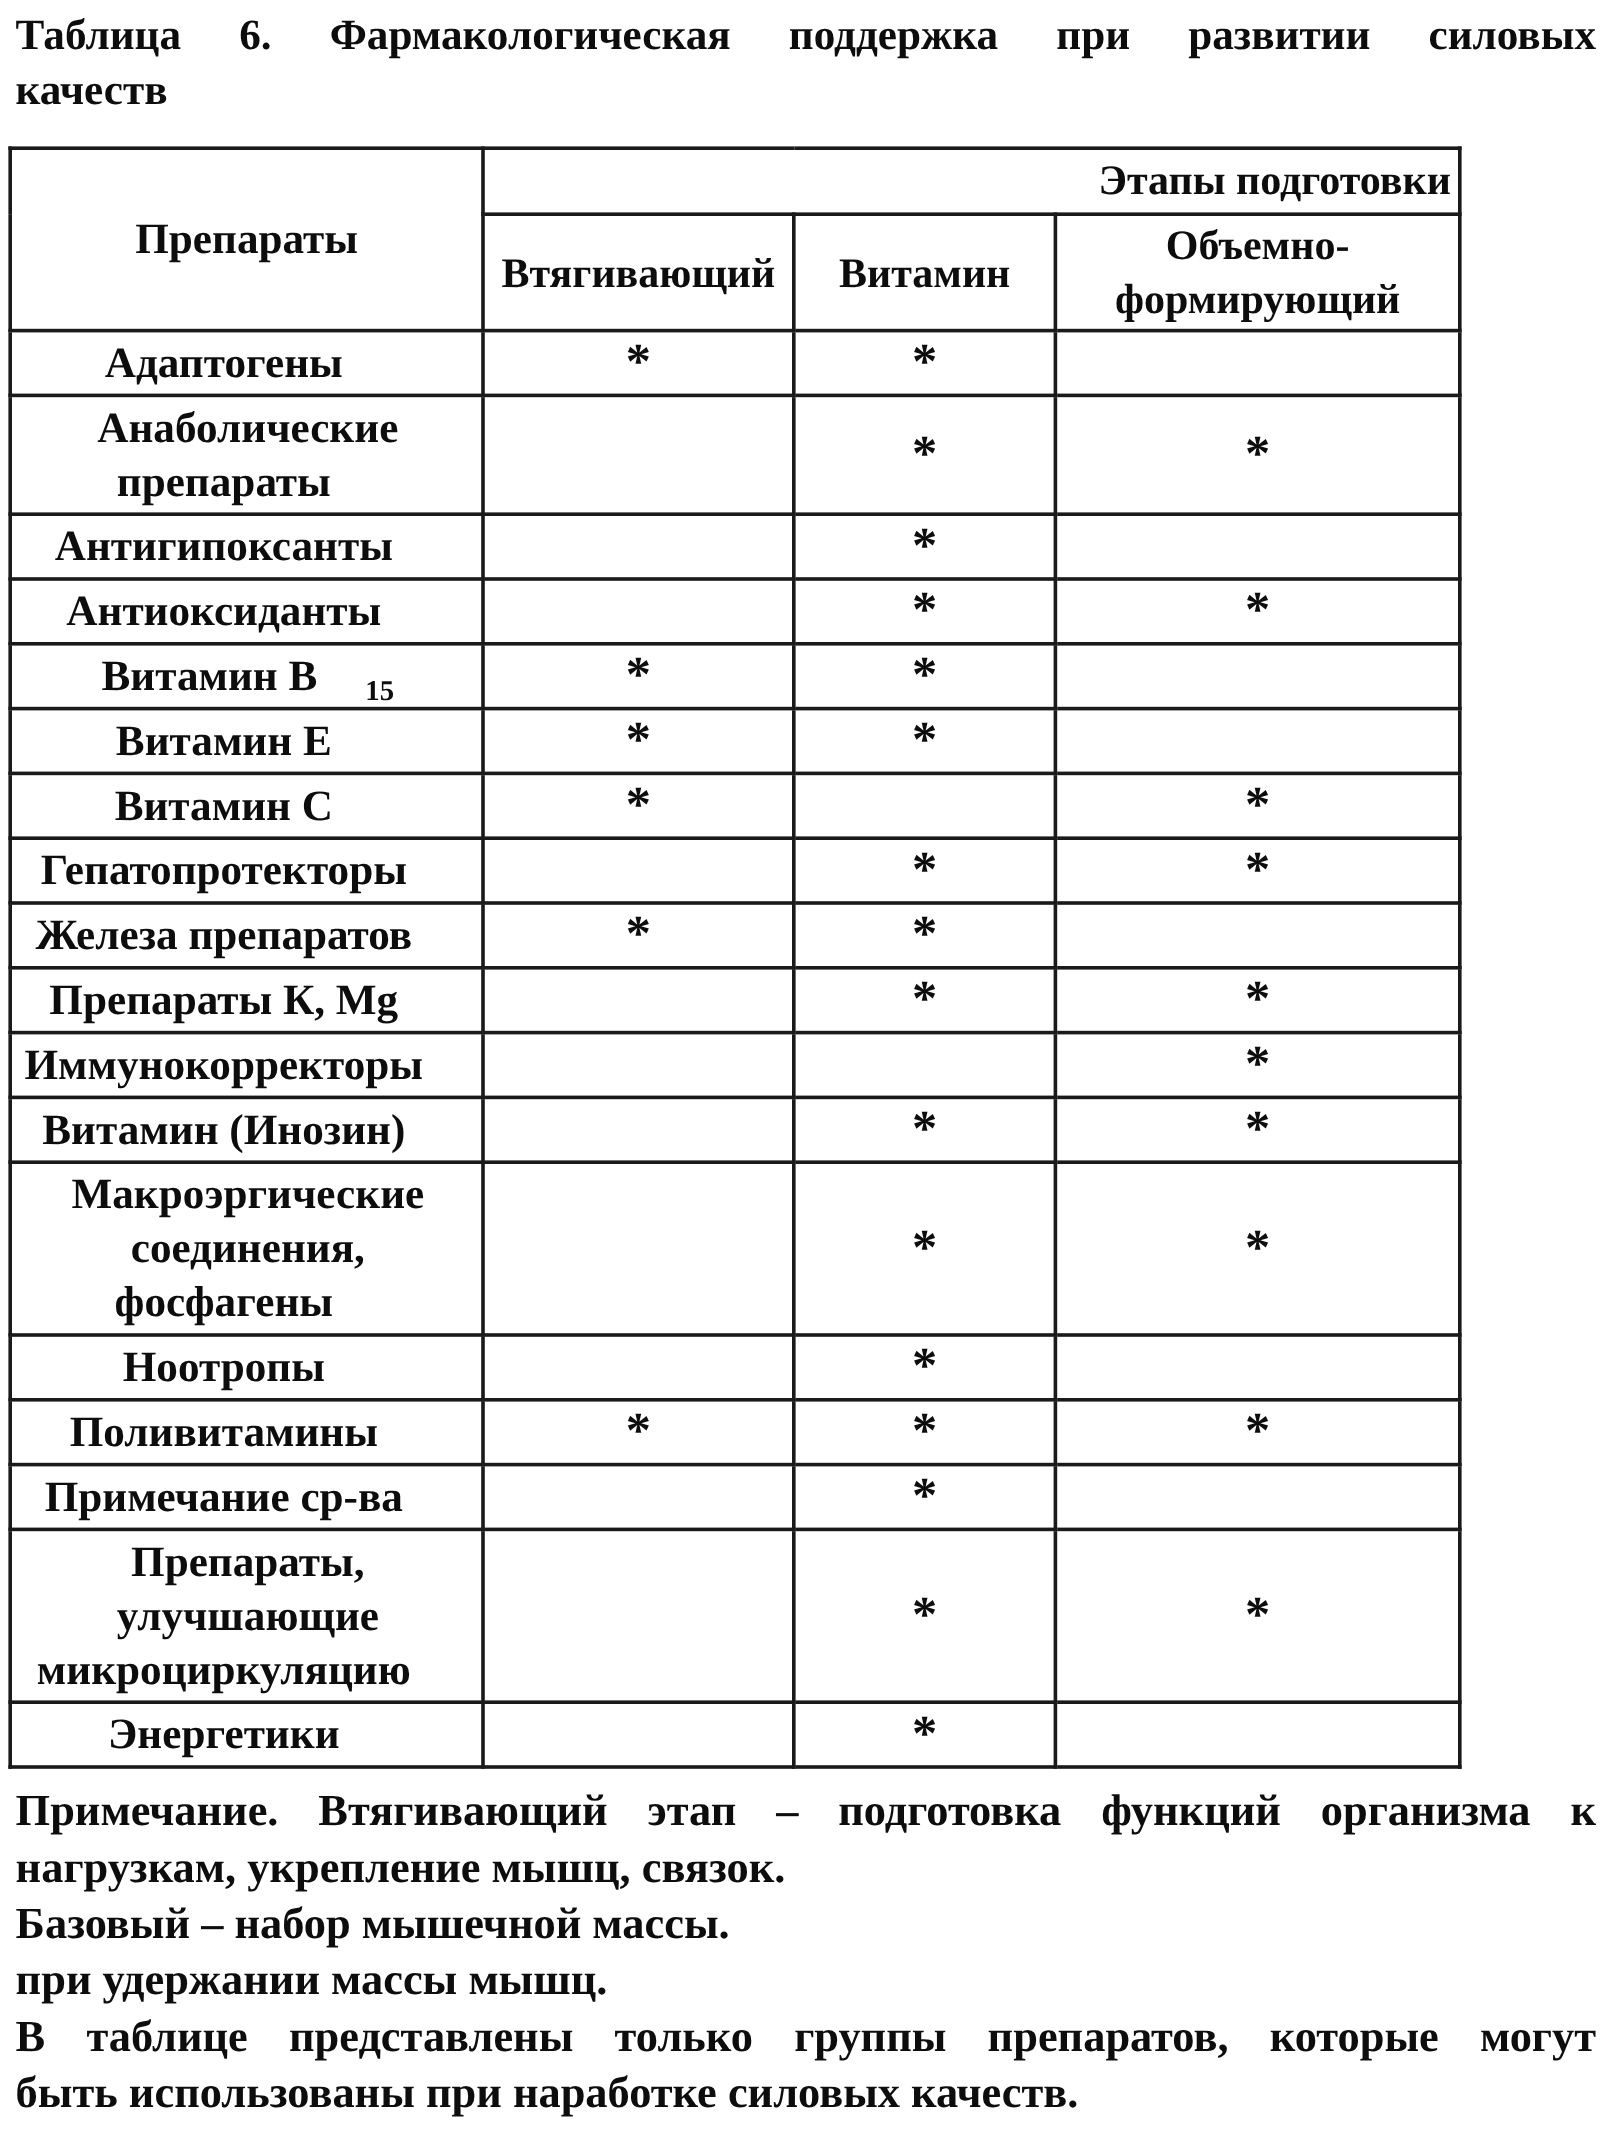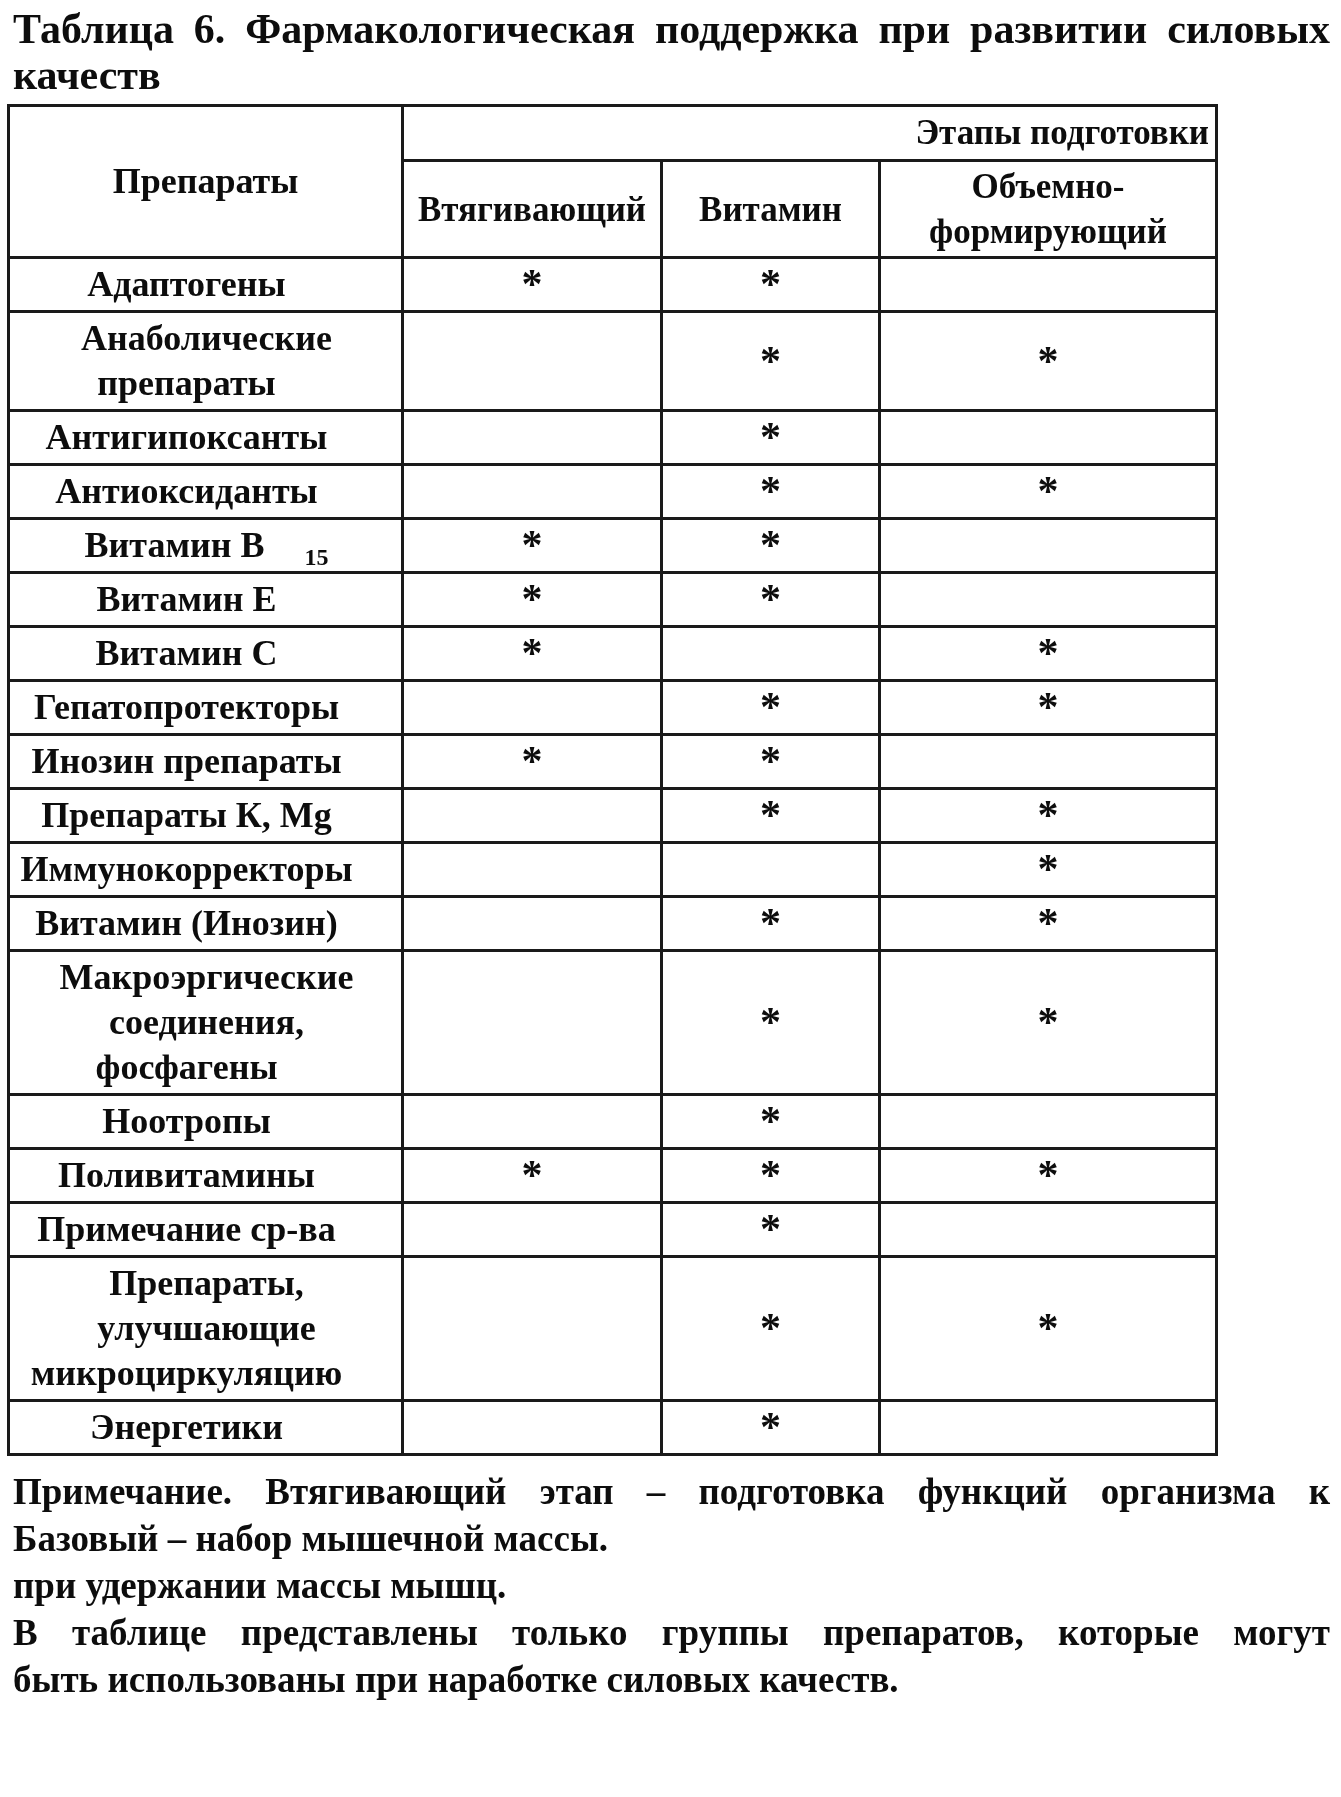--- a/index.html
+++ b/index.html
@@ -7,21 +7,21 @@
     width: 1341px;
     min-height: 1797px;
     box-sizing: border-box;
     padding: 6px 7px 10px 7px;
     background: #ffffff;
     color: #0d0d0d;
     font-family: "Liberation Serif", "DejaVu Serif", serif;
     font-weight: 700;
   }
   
-  .title { font-size: 42px; line-height: 46px; margin: 0 4px 6px 6px; }
+  .title { font-size: 36px; line-height: 46px; margin: 0 4px 24px 6px; }
   .stretch { text-align: justify; text-align-last: justify; }
   
   table.pharma {
     border-collapse: collapse;
     table-layout: fixed;
     width: 1208px;
     margin-left: 0;
   }
   table.pharma th, table.pharma td {
     border: 3px solid #1a1a1a;
@@ -119,21 +119,21 @@
         <td class="mark"></td>
         <td class="mark">*</td>
       </tr>
       <tr>
         <td class="name"><span>Гепатопротекторы</span><sub></sub></td>
         <td class="mark"></td>
         <td class="mark">*</td>
         <td class="mark">*</td>
       </tr>
       <tr>
-        <td class="name"><span>Инозин препараты</span><sub></sub></td>
+        <td class="name"><span>Железа препаратов</span><sub></sub></td>
         <td class="mark">*</td>
         <td class="mark">*</td>
         <td class="mark"></td>
       </tr>
       <tr>
         <td class="name"><span>Препараты К, Mg</span><sub></sub></td>
         <td class="mark"></td>
         <td class="mark">*</td>
         <td class="mark">*</td>
       </tr>
@@ -188,20 +188,21 @@
         <td class="mark"></td>
         <td class="mark">*</td>
         <td class="mark"></td>
       </tr>
     </tbody>
   </table>
 
   <div class="notes">
     <div>
       <div class="ln stretch">Примечание. Втягивающий этап – подготовка функций организма к</div>
+      <div class="ln">нагрузкам, укрепление мышц, связок.</div>
     </div>
     <div>
       <div class="ln">Базовый – набор мышечной массы.</div>
     </div>
     <div>
       <div class="ln">при удержании массы мышц.</div>
     </div>
     <div>
       <div class="ln stretch">В таблице представлены только группы препаратов, которые могут</div>
       <div class="ln">быть использованы при наработке силовых качеств.</div>

